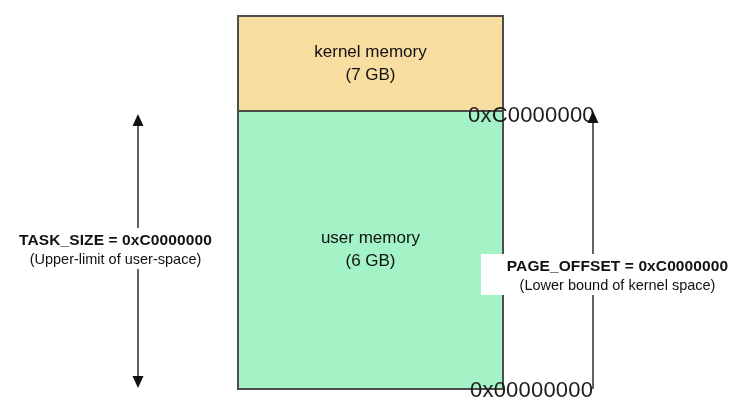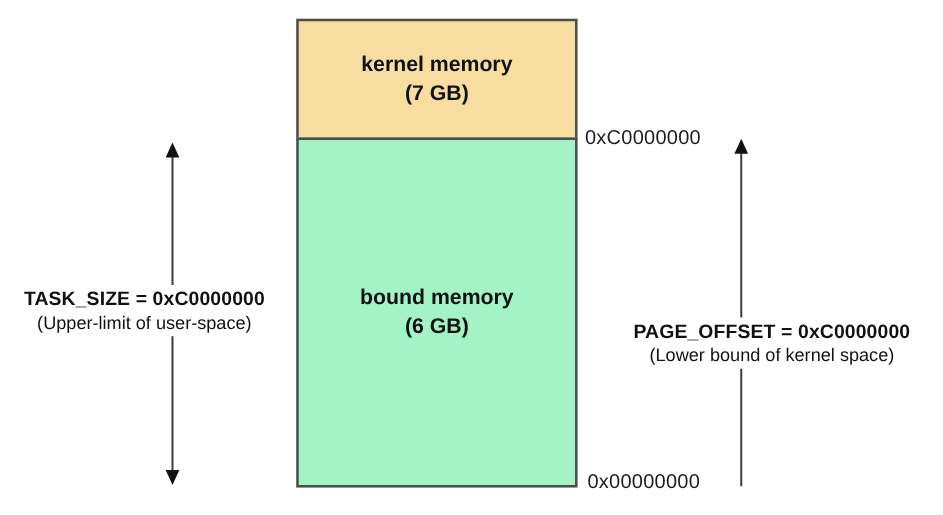--- a/index.html
+++ b/index.html
@@ -1,29 +1,29 @@
 <!DOCTYPE html>
 <html style="--kernel-fill: #F8DDA0; --user-fill: #A3F3C6; --border: #4d4d4d;"><head>
 <meta charset="utf-8">
 <style>
   html,body{margin:0;padding:0;background:#fff;}
   #stage{
     position:relative;width:754px;height:412px;background:#ffffff;
     font-family:"Liberation Sans", sans-serif;color:#111;overflow:hidden;
   }
   .membox{
-    position:absolute;left:237px;width:225px;box-sizing:border-box;
+    position:absolute;left:237px;width:267px;box-sizing:border-box;
     border:2px solid var(--border,#4d4d4d);
     display:flex;flex-direction:column;align-items:center;justify-content:center;
-    text-align:center;font-weight:bold;font-size:17px;line-height:1.35;color:#111;
+    text-align:center;font-weight:normal;font-size:17px;line-height:1.35;color:#111;
   }
   #kernel-box{top:15px;height:97px;background:var(--kernel-fill,#F8DDA0);}
   #user-box{top:110px;height:280px;background:var(--user-fill,#A3F3C6);}
   .addr{
-    position:absolute;font-size:16px;color:#1c1c1c;letter-spacing:.2px;white-space:nowrap;text-align:right;
+    position:absolute;font-size:22px;color:#1c1c1c;letter-spacing:.2px;white-space:nowrap;text-align:right;
   }
   #addr-top{left:468px;top:102px;}
   #addr-bottom{left:470px;top:377px;}
   .arrow{position:absolute;z-index:1;}
   #left-arrow{left:130px;top:114px;}
   #right-arrow{left:585px;top:111px;}
   .annotation{
     position:absolute;z-index:2;background:#ffffff;text-align:center;
     padding:3px 0 2px 0;white-space:nowrap;
   }
@@ -38,21 +38,21 @@
 <body>
 
 <div id="stage">
 
   <div class="membox" id="kernel-box">
     <div>kernel memory</div>
     <div>(7 GB)</div>
   </div>
 
   <div class="membox" id="user-box">
-    <div>bound memory</div>
+    <div>user memory</div>
     <div>(6 GB)</div>
   </div>
 
   <div class="addr" id="addr-top">0xC0000000</div>
   <div class="addr" id="addr-bottom">0x00000000</div>
 
   <svg class="arrow" id="left-arrow" width="16" height="274" viewBox="0 0 16 274">
     <line x1="8" y1="10" x2="8" y2="264"></line>
     <polygon points="8,0 2.5,12 13.5,12"></polygon>
     <polygon points="8,274 2.5,262 13.5,262"></polygon>

